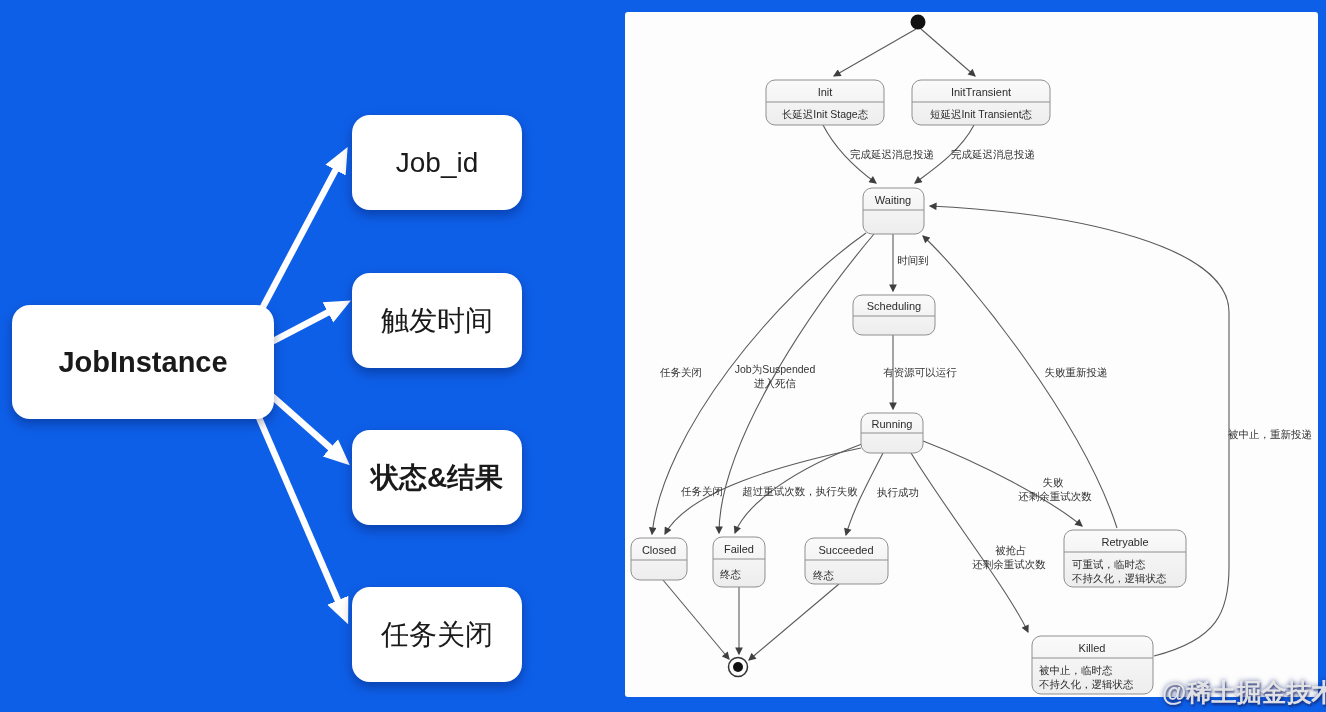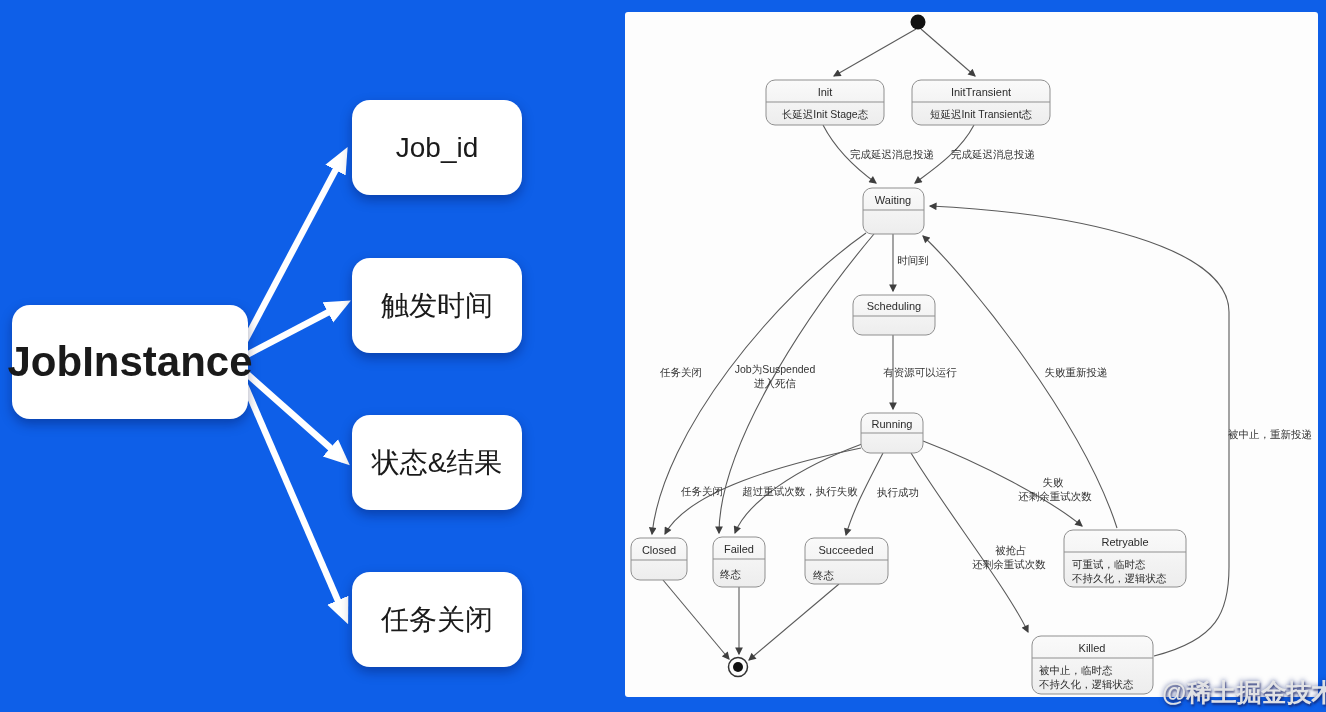--- a/index.html
+++ b/index.html
@@ -8,25 +8,25 @@
     background:#0e5fe8;
     font-family:"Liberation Sans", sans-serif;
   }
   
   .mm-arrows{position:absolute;left:0;top:0;width:1326px;height:712px;pointer-events:none;}
   .mm-node{
     position:absolute;display:flex;align-items:center;justify-content:center;
     background:#ffffff;border-radius:18px;color:#1a1a1a;text-align:center;
     box-shadow:0 5px 12px rgba(0,10,60,.35);
   }
-  .mm-root{left:12px;top:305px;width:236px;height:114px;font-size:42px;font-weight:700;}
-  .mm-child{left:352px;width:170px;height:95px;font-size:28px;font-weight:500;}
+  .mm-root{left:12px;top:305px;width:262px;height:114px;font-size:29px;font-weight:700;}
+  .mm-child{left:352px;width:170px;height:95px;font-size:28px;font-weight:500;margin-top:15px;}
   .mm-c0{top:100px;}
   .mm-c1{top:258px;}
-  .mm-c2{top:415px;}
+  .mm-c2{top:415px;font-weight:bold;}
   .mm-c3{top:572px;}
   
   .panel{
     position:absolute;left:625px;top:12px;width:693px;height:685px;
     background:#fdfdfd;border-radius:3px;
   }
   .panel svg{display:block;}
   .st-title{font-size:11px;fill:#2b2b2b;}
   .st-desc{font-size:10.5px;fill:#2b2b2b;}
   .edge-label{font-size:10.5px;fill:#333333;}

